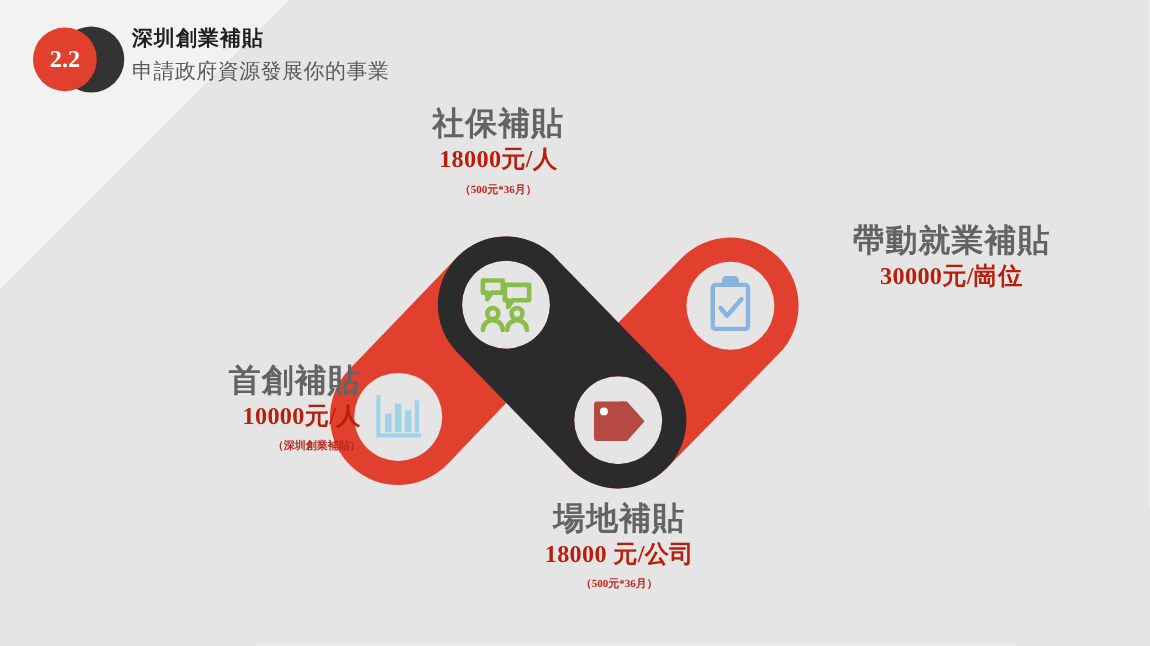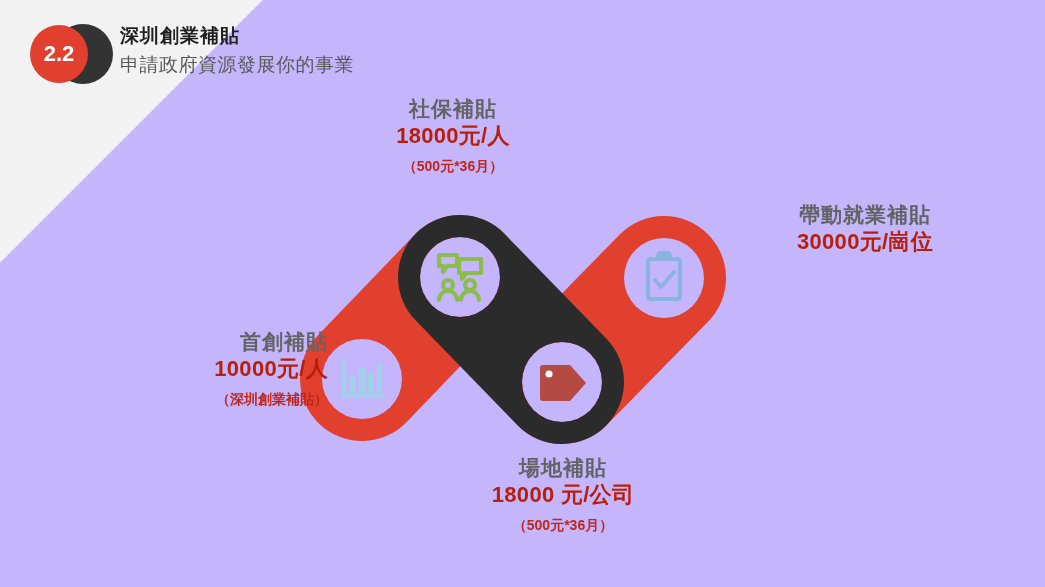--- a/index.html
+++ b/index.html
@@ -14,22 +14,23 @@
     font-family: "Liberation Sans", "DejaVu Sans", sans-serif;
     overflow: hidden;
     position: relative;
   }
 
   #slide {
     position: absolute;
     inset: 0;
     width: 1045px;
     height: 587px;
-    background: #c4b5fd;
+    background: #e5e5e5;
     overflow: hidden;
+    font-family: Liberation Serif, serif;
   }
 
   
   .deco-band {
     position: absolute;
     background: #f2f2f2;
     pointer-events: none;
   }
   .deco-band-1 {
     left: -330px;
@@ -118,39 +119,39 @@
     height: 250px;
     overflow: visible;
   }
 
   
   .callout {
     position: absolute;
     text-align: center;
   }
   .callout .c-title {
-    font-size: 21px;
+    font-size: 29px;
     font-weight: bold;
     color: #636363;
     line-height: 1.15;
     letter-spacing: 1px;
     white-space: nowrap;
   }
   .callout .c-amount {
     margin-top: 2px;
     font-size: 22px;
     font-weight: bold;
     color: #b81f0b;
     line-height: 1.2;
     letter-spacing: 0.3px;
     white-space: nowrap;
   }
   .callout .c-note {
     margin-top: 8px;
-    font-size: 14px;
+    font-size: 10px;
     font-weight: bold;
     color: #c0261a;
     line-height: 1.2;
     white-space: nowrap;
   }
 
   #callout-top    { left: 318px; top: 97px;  width: 270px; }
   #callout-right  { left: 735px; top: 203px; width: 260px; }
   #callout-left   { left: 58px;  top: 330px; width: 270px; text-align: right; }
   #callout-bottom { left: 418px; top: 456px; width: 290px; }

